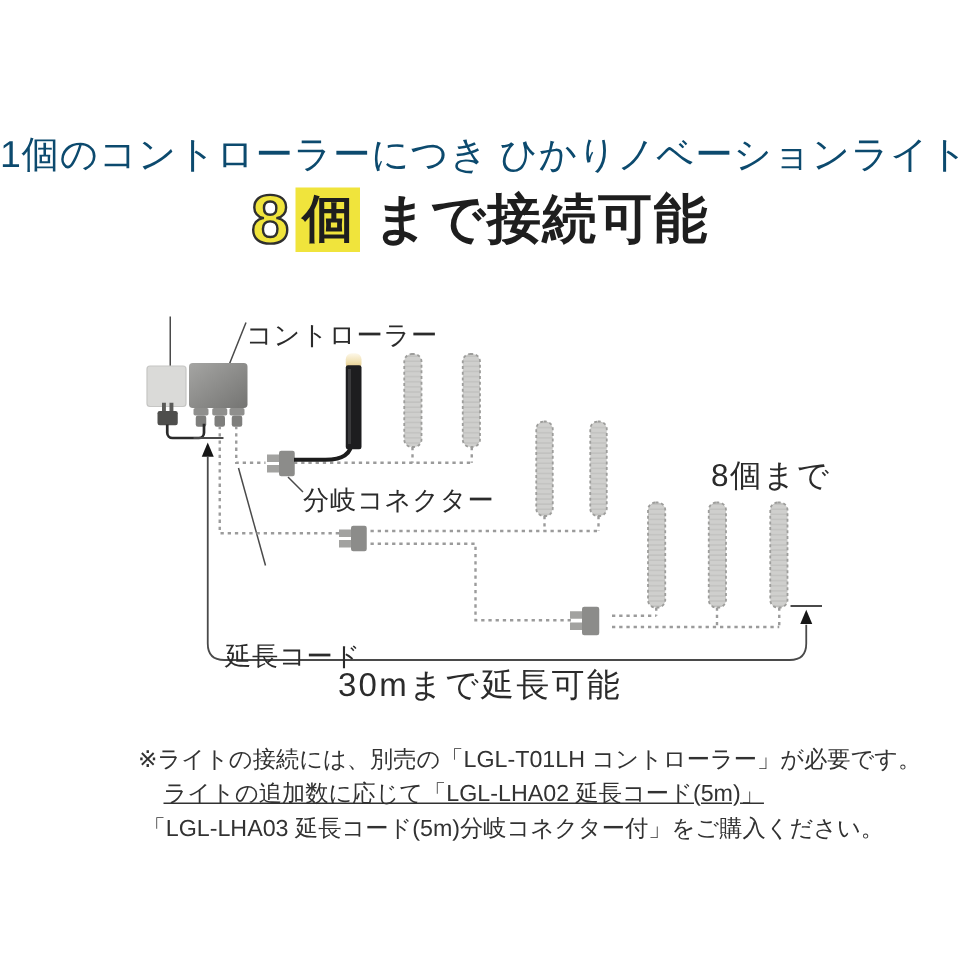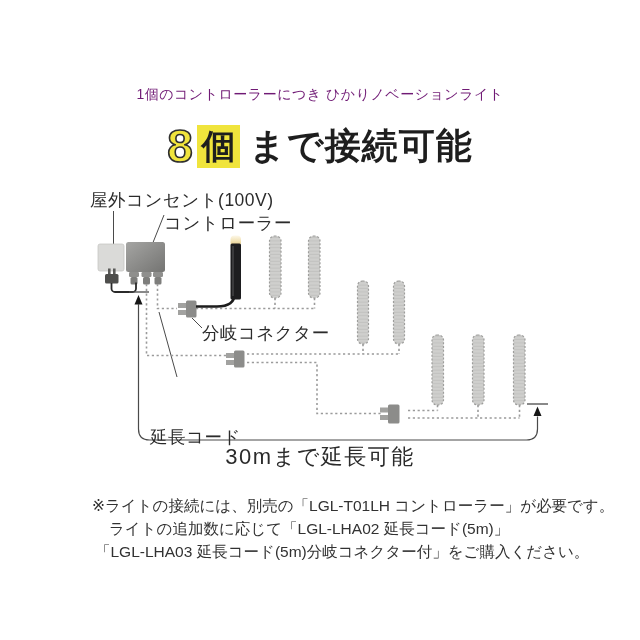--- a/index.html
+++ b/index.html
@@ -1,40 +1,40 @@
 <!DOCTYPE html>
 <html><head>
 <meta charset="utf-8">
 <style>
   html,body{margin:0;padding:0;background:#fff;}
   #page{position:relative;width:640px;height:640px;background:#ffffff;overflow:hidden;
         font-family:"Liberation Sans","DejaVu Sans",sans-serif;color:#2b2b2b;}
   .abs{position:absolute;}
   
-  .title1{left:0;right:0;top:86px;text-align:center;font-size:14px;font-weight:500;
-          letter-spacing:.5px;color:#701a75;white-space:nowrap;}
+  .title1{left:0;right:0;top:86px;text-align:center;font-size:25px;font-weight:500;
+          letter-spacing:.5px;color:#0c4a6e;white-space:nowrap;}
   .title2{left:0;right:0;top:121px;display:flex;justify-content:center;align-items:center;
           height:50px;white-space:nowrap;}
   .t2-num{font-size:46px;font-weight:700;color:#f0e43c;
           -webkit-text-stroke:1.6px #2f2f2f;line-height:1;}
   .t2-unit{display:inline-flex;width:43px;height:43px;margin-left:4px;background:#f0e43c;
            align-items:center;justify-content:center;font-size:34px;font-weight:700;color:#1e1e1e;line-height:1;}
   .t2-rest{font-size:36px;font-weight:700;color:#1e1e1e;margin-left:9px;letter-spacing:1px;line-height:1;}
   
   .dlabel{font-size:17.5px;font-weight:500;color:#2b2b2b;letter-spacing:.5px;white-space:nowrap;}
   .lbl-outlet{left:90px;top:188px;}
   .lbl-controller{left:164px;top:211px;}
   .lbl-branch{left:202px;top:321px;}
   .lbl-extension{left:150px;top:387px;margin-top:38px;}
   .lbl-max-units{left:474px;top:303px;font-size:21px;letter-spacing:1px;}
   .lbl-max-length{left:0;right:0;top:442px;text-align:center;font-size:22px;font-weight:400;letter-spacing:1.5px;}
   
   .foot{font-size:15.5px;font-weight:400;color:#323232;white-space:nowrap;letter-spacing:0;}
   .foot1{left:92px;top:496px;text-align:center;}
-  .foot2{left:109px;top:519px;}
+  .foot2{left:109px;top:519px;text-decoration:underline;}
   .foot3{left:95px;top:542px;}
   svg{position:absolute;left:0;top:0;}
 </style>
 </head>
 <body>
 
 <div id="page">
 
   <div class="abs title1">1個のコントローラーにつき ひかりノベーションライト</div>
   <div class="abs title2">
@@ -137,23 +137,23 @@
 
     <g>
       <line x1="129" y1="292" x2="149" y2="292" stroke="#4a4a4a" stroke-width="1.3"></line>
       <polygon points="138.5,295 134.5,304.5 142.5,304.5" fill="#161616"></polygon>
       <path d="M138.5,304 V429 Q138.5,440 149.5,440 H526.5 Q537.5,440 537.5,429 V416.5" fill="none" stroke="#4a4a4a" stroke-width="1.2"></path>
       <polygon points="537.5,406.5 533.5,416 541.5,416" fill="#161616"></polygon>
       <line x1="527" y1="404" x2="548" y2="404" stroke="#4a4a4a" stroke-width="1.3"></line>
     </g>
   </svg>
 
-  <div class="abs dlabel lbl-outlet">屋外コンセント(100V)</div>
   <div class="abs dlabel lbl-branch">分岐コネクター</div>
   <div class="abs dlabel lbl-controller">コントローラー</div>
   <div class="abs dlabel lbl-extension">延長コード</div>
+  <div class="abs dlabel lbl-max-units">8個まで</div>
   <div class="abs dlabel lbl-max-length">30mまで延長可能</div>
 
   <div class="abs foot foot1">※ライトの接続には、別売の「LGL-T01LH コントローラー」が必要です。</div>
   <div class="abs foot foot2">ライトの追加数に応じて「LGL-LHA02 延長コード(5m)」</div>
   <div class="abs foot foot3">「LGL-LHA03 延長コード(5m)分岐コネクター付」をご購入ください。</div>
 
 </div>
 
 </body></html>

